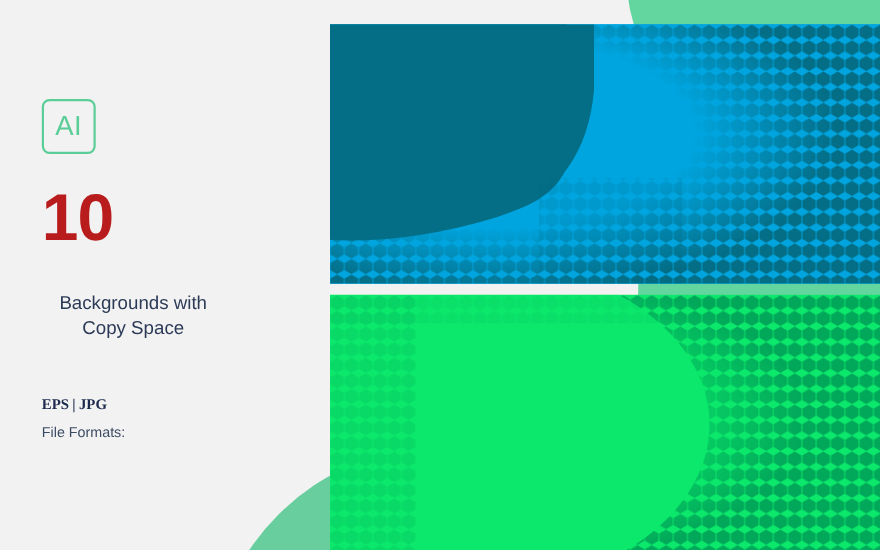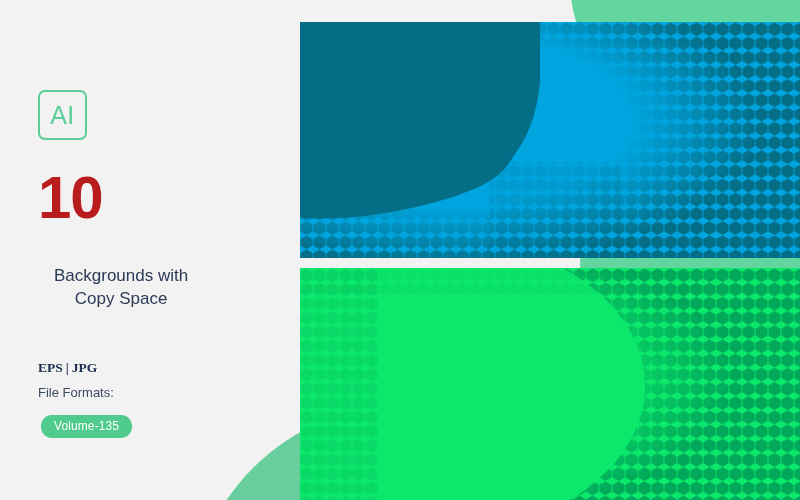--- a/index.html
+++ b/index.html
@@ -292,17 +292,16 @@
       <div>Backgrounds with</div>
       <div>Copy Space</div>
     </div>
 
     <div class="formats-label">File Formats:</div>
 
     <div class="formats-value">
       <span>EPS</span><span class="sep">|</span><span>JPG</span>
     </div>
 
-    <div class="volume-pill">Volume-135</div>
 
   </div>
 
 </div>
 
 </body></html>

